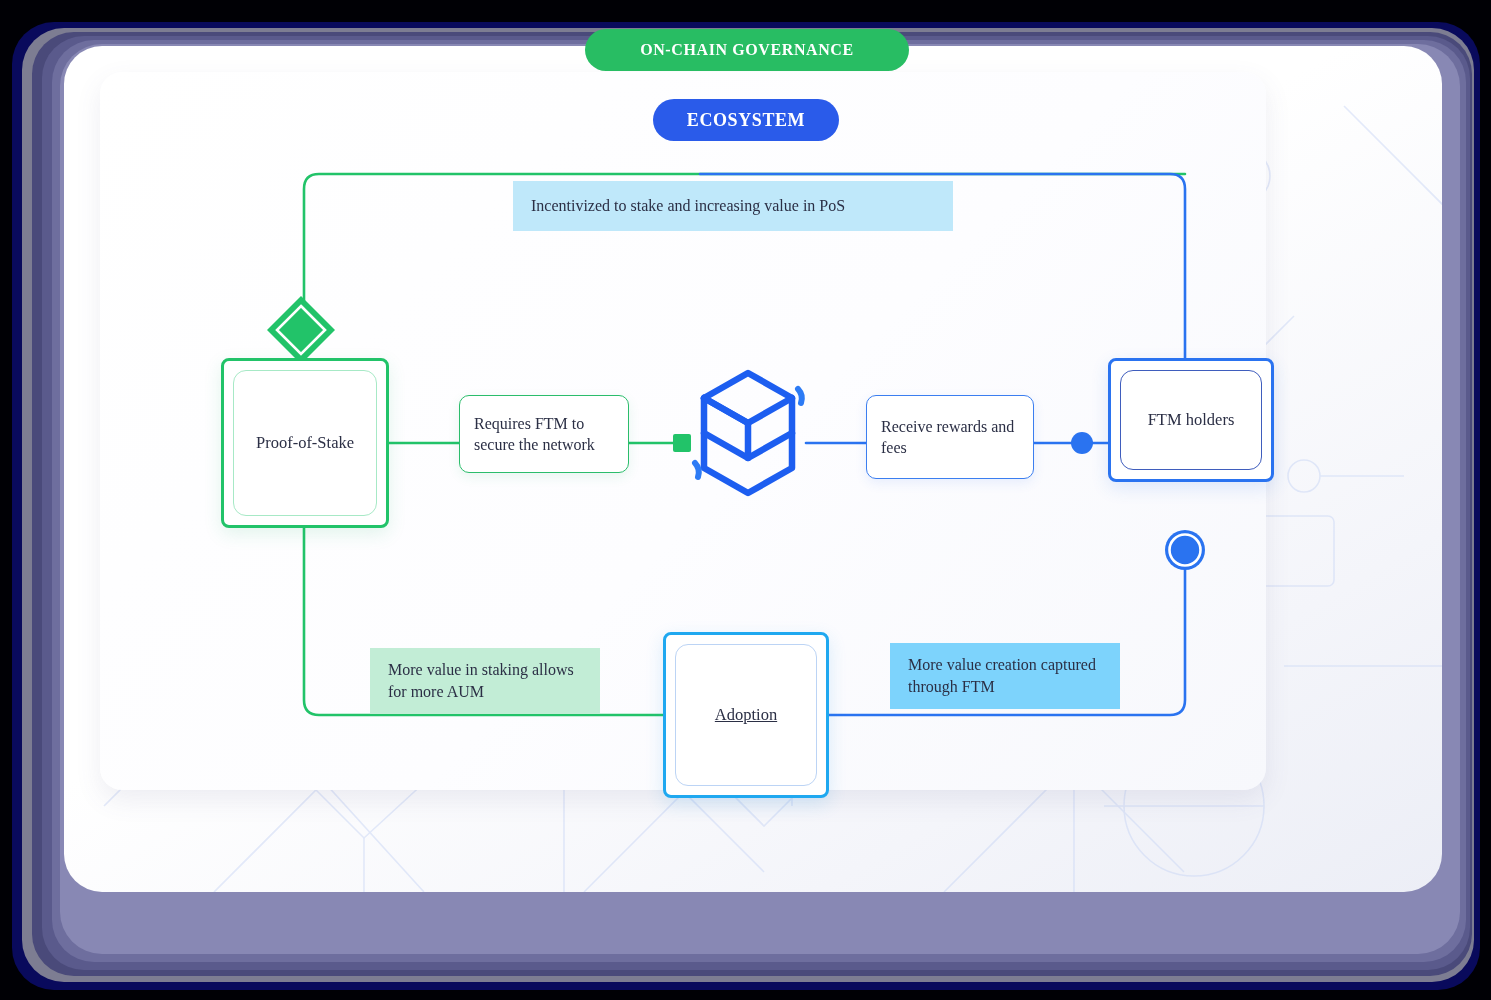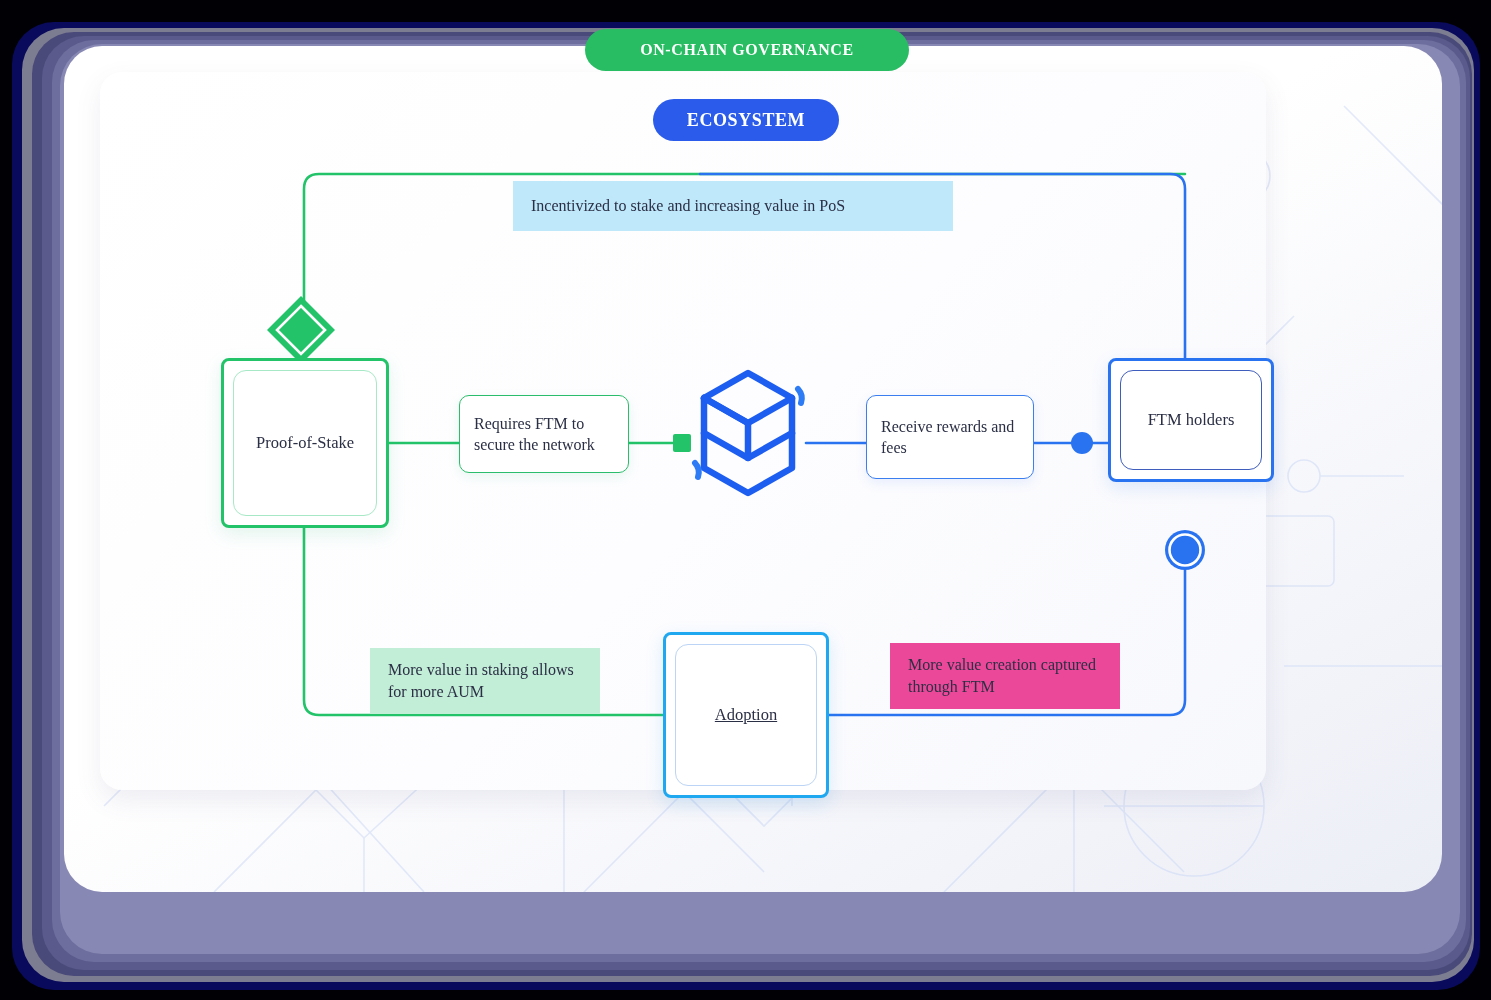--- a/index.html
+++ b/index.html
@@ -148,21 +148,21 @@
   #strip-incent {
     left: 513px; top: 181px; width: 440px; height: 50px;
     background: #bfe8fa;
   }
   #strip-aum {
     left: 370px; top: 648px; width: 230px; height: 66px;
     background: #c2edd6;
   }
   #strip-capture {
     left: 890px; top: 643px; width: 230px; height: 66px;
-    background: #ec4899;
+    background: #7dd3fc;
   }
 
   
   #logo {
     position: absolute; left: 688px; top: 363px;
     width: 120px; height: 140px; z-index: 22;
   }
 </style>
 </head>
 <body>

